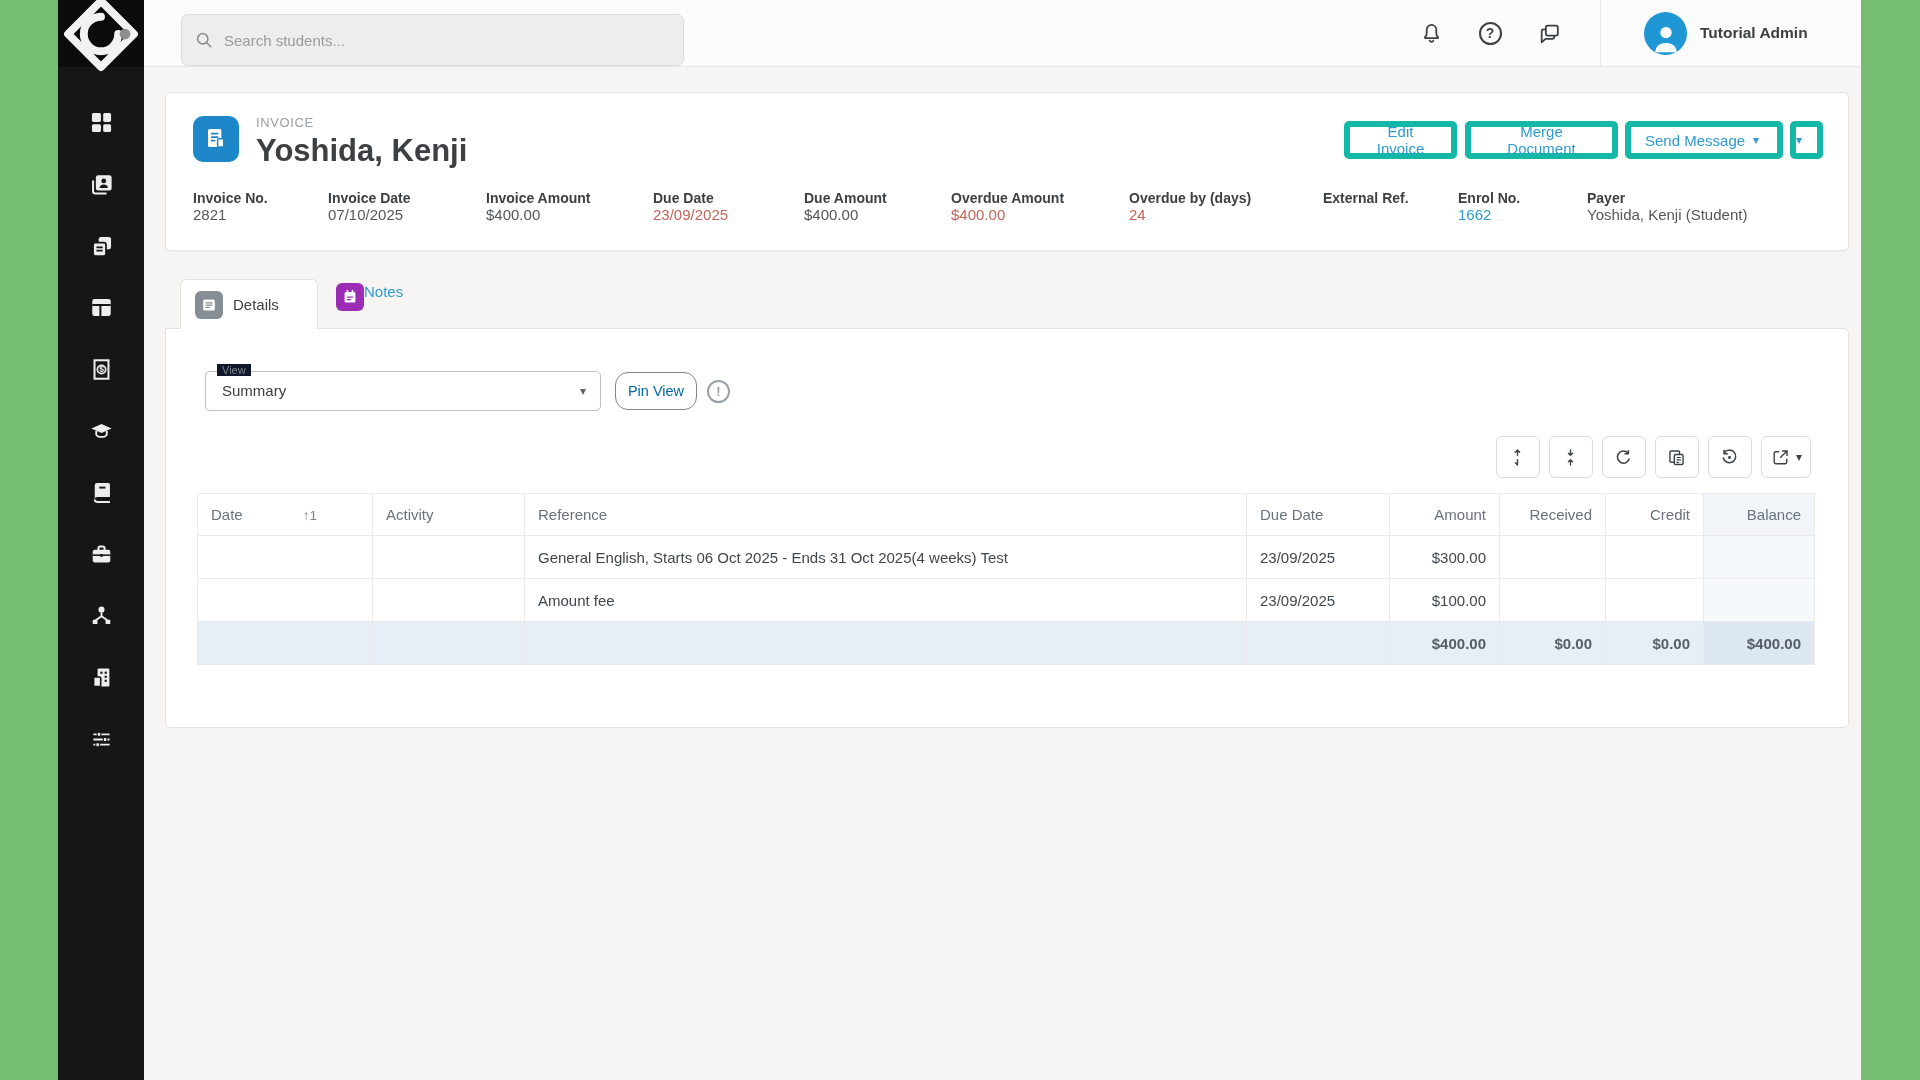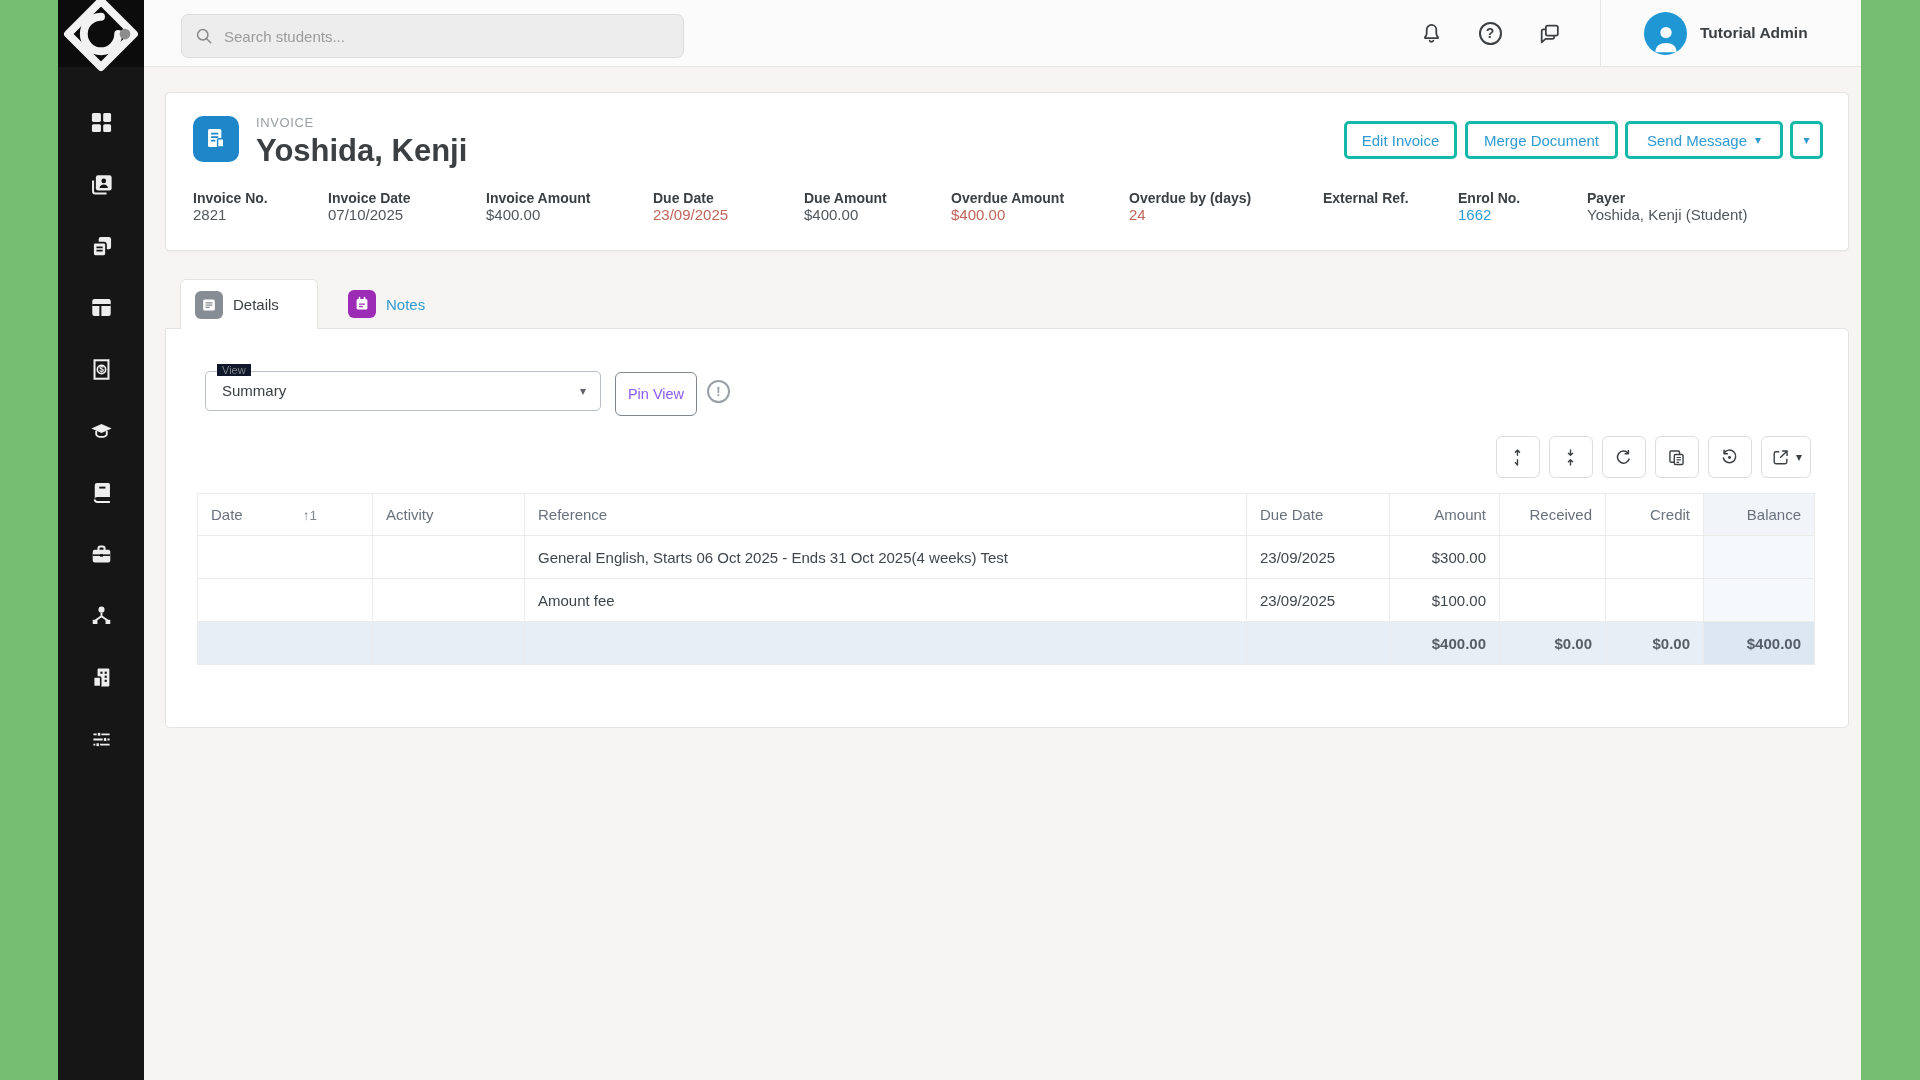--- a/index.html
+++ b/index.html
@@ -10,73 +10,73 @@
   #sidebar { position:absolute; left:58px; top:0; width:86px; height:1080px; background:#161616; }
   #logo-block { position:absolute; left:0; top:0; width:86px; height:67px; background:#0c0c0c; display:flex; align-items:center; justify-content:center; }
   .side-item { position:absolute; left:0; width:86px; height:44px; display:flex; align-items:center; justify-content:center; cursor:pointer; }
   .side-item svg { width:27px; height:27px; }
 
   
   #main { position:absolute; left:144px; top:0; width:1717px; height:1080px; background:#f6f5f3; }
 
   
   #topbar { position:absolute; left:0; top:0; width:1717px; height:67px; background:#fbfbfb; border-bottom:1px solid #e7e7e5; }
-  #searchbox { position:absolute; left:37px; top:14px; width:503px; height:44px; background:#ededed; border:1px solid #dcdcdc; border-radius:7px; display:flex; align-items:center; padding:0 12px;justify-content:flex-end; }
+  #searchbox { position:absolute; left:37px; top:14px; width:503px; height:52px; background:#ededed; border:1px solid #dcdcdc; border-radius:7px; display:flex; align-items:center; padding:0 12px;justify-content:flex-end; }
   #searchbox svg { width:20px; height:20px; flex:0 0 auto; }
   #searchbox input { flex:1; margin-left:10px; border:none; outline:none; background:transparent; font-size:15px; color:#555; font-family:inherit; }
   #searchbox input::placeholder { color:#9b9b9b; }
   .top-icon { position:absolute; top:14px; width:38px; height:38px; display:flex; align-items:center; justify-content:center; color:#3c4043; cursor:pointer; }
   .top-icon svg { width:25px; height:25px; }
   #help-icon .ring { width:23px; height:23px; border:2px solid #3c4043; border-radius:50%; display:flex; align-items:center; justify-content:center; font-size:14px; font-weight:700; color:#3c4043; }
   #topbar-divider { position:absolute; left:1456px; top:0; width:1px; height:66px; background:#e6e6e4; }
   #avatar { position:absolute; left:1500px; top:12px; width:43px; height:43px; border-radius:50%; background:#1f97d4; overflow:hidden; display:flex; align-items:flex-end; justify-content:center; cursor:pointer; }
   #avatar svg { width:34px; height:34px; }
   #user-name { position:absolute; left:1556px; top:24px; font-size:15.5px; font-weight:700; color:#3c4043; cursor:pointer; }
 
   
   #invoice-card { position:absolute; left:21px; top:92px; width:1684px; height:159px; background:#fff; border:1px solid #e4e4e2; border-radius:5px; box-shadow:0 1px 2px rgba(0,0,0,.04); }
   #invoice-type-icon { position:absolute; left:27px; top:23px; width:46px; height:46px; background:#1d87c9; border-radius:10px; display:flex; align-items:center; justify-content:center; }
   #invoice-type-icon svg { width:32px; height:32px; }
   #invoice-kicker { position:absolute; left:90px; top:22px; font-size:13px; letter-spacing:.6px; color:#9aa0a6; font-weight:400; }
   #invoice-title { position:absolute; left:90px; top:40px; font-size:31px; font-weight:700; color:#3c4043; }
-  .hbtn { position:absolute; top:28px; height:38px; border:3px solid #14b8a6; border-radius:5px; background:#fff; color:#2f9ad0; font-size:15px; font-family:inherit; display:flex; align-items:center; justify-content:center; gap:8px; cursor:pointer; padding:0 14px; }
+  .hbtn { position:absolute; top:28px; height:38px; border:6px solid #14b8a6; border-radius:5px; background:#fff; color:#2f9ad0; font-size:15px; font-family:inherit; display:flex; align-items:center; gap:8px; cursor:pointer; padding:0 14px; }
   #btn-edit { left:1178px; width:113px; }
   #btn-merge { left:1299px; width:153px; }
   #btn-send { left:1459px; width:158px; }
   #btn-more { left:1624px; width:33px; padding:0; }
   .caret { font-size:12px; line-height:1; color:inherit; }
 
   #fields-row { position:absolute; left:27px; top:97px; right:10px; display:flex; }
   .hfield { flex:0 0 auto; }
   .hfield:nth-child(1){width:135px} .hfield:nth-child(2){width:158px} .hfield:nth-child(3){width:167px}
   .hfield:nth-child(4){width:151px} .hfield:nth-child(5){width:147px} .hfield:nth-child(6){width:178px}
   .hfield:nth-child(7){width:194px} .hfield:nth-child(8){width:135px} .hfield:nth-child(9){width:129px}
   .hfield:nth-child(10){flex:1}
   .hfield .flabel { font-size:14px; font-weight:700; color:#3c4043; }
   .hfield .fvalue { font-size:15px; color:#52575c; }
   .fvalue.overdue { color:#c0655a; }
   .fvalue.link { color:#2f9ad0; cursor:pointer; }
 
   
   #tab-details { position:absolute; left:36px; top:279px; width:138px; height:50px; background:#fff; border:1px solid #e3e3e1; border-bottom:none; border-radius:6px 6px 0 0; z-index:2; display:flex; align-items:center; padding-left:14px; gap:10px; cursor:pointer; }
-  #tab-notes { position:absolute; left:204px; top:283px; height:42px; display:flex; align-items:center; gap:10px; cursor:pointer; }
+  #tab-notes { position:absolute; left:192px; top:283px; height:42px; display:flex; align-items:flex-start; gap:0; cursor:pointer; }
   .tab-ic { width:28px; height:28px; border-radius:6px; display:flex; align-items:center; justify-content:center; }
   .tab-ic svg { width:20px; height:20px; }
   #tab-details-ic { background:#868d94; }
   #tab-notes-ic { background:#9c2bb5; }
   #tab-details .tab-label { font-size:15px; color:#3c4043; }
   #tab-notes .tab-label { font-size:15px; color:#2f9ad0; }
 
   
   #details-panel { position:absolute; left:21px; top:328px; width:1684px; height:400px; background:#fff; border:1px solid #e3e3e1; border-radius:0 5px 5px 5px; z-index:1; }
   #view-combo { position:absolute; left:39px; top:42px; width:396px; height:40px; border:1px solid #b9bfc4; border-radius:5px; cursor:pointer; }
   #view-combo .notch { position:absolute; left:11px; top:-8px; background:#0f172a; padding:0 5px; font-size:11px; color:#80868b; }
   #view-combo .combo-value { position:absolute; left:16px; top:10px; font-size:15px; color:#3c4043; }
   #view-combo .caret { position:absolute; right:14px; top:13px; color:#5f6368; }
-  #pin-view-btn { position:absolute; left:449px; top:43px; width:82px; height:44px; border:1px solid #80868b; border-radius:6px; background:#fff; font-size:14.5px; color:#8b5cf6; font-family:inherit; cursor:pointer; }
+  #pin-view-btn { position:absolute; left:449px; top:43px; width:82px; height:38px; border:1px solid #80868b; border-radius:13px; background:#fff; font-size:14.5px; color:#0369a1; font-family:inherit; cursor:pointer; }
   #info-icon { position:absolute; left:541px; top:51px; width:23px; height:23px; border:2px solid #9aa0a6; border-radius:50%; display:flex; align-items:center; justify-content:center; font-size:13px; font-weight:700; color:#9aa0a6; cursor:pointer; }
 
   #grid-toolbar { position:absolute; right:37px; top:107px; display:flex; gap:9px; }
   .gbtn { height:42px; min-width:44px; background:#fff; border:1px solid #dcdcda; border-radius:6px; display:flex; align-items:center; justify-content:center; gap:5px; color:#3c4043; cursor:pointer; padding:0 8px; }
   .gbtn svg { width:21px; height:21px; }
 
   
   #grid { position:absolute; left:31px; top:164px; width:1617px; border-collapse:collapse; table-layout:fixed; font-size:15px; }
   #grid th, #grid td { border:1px solid #ebebe9; height:43px; padding:0 13px; overflow:hidden; white-space:nowrap; }
   #grid thead th { height:42px; font-weight:400; color:#69727c; text-align:left; background:#fff; }

